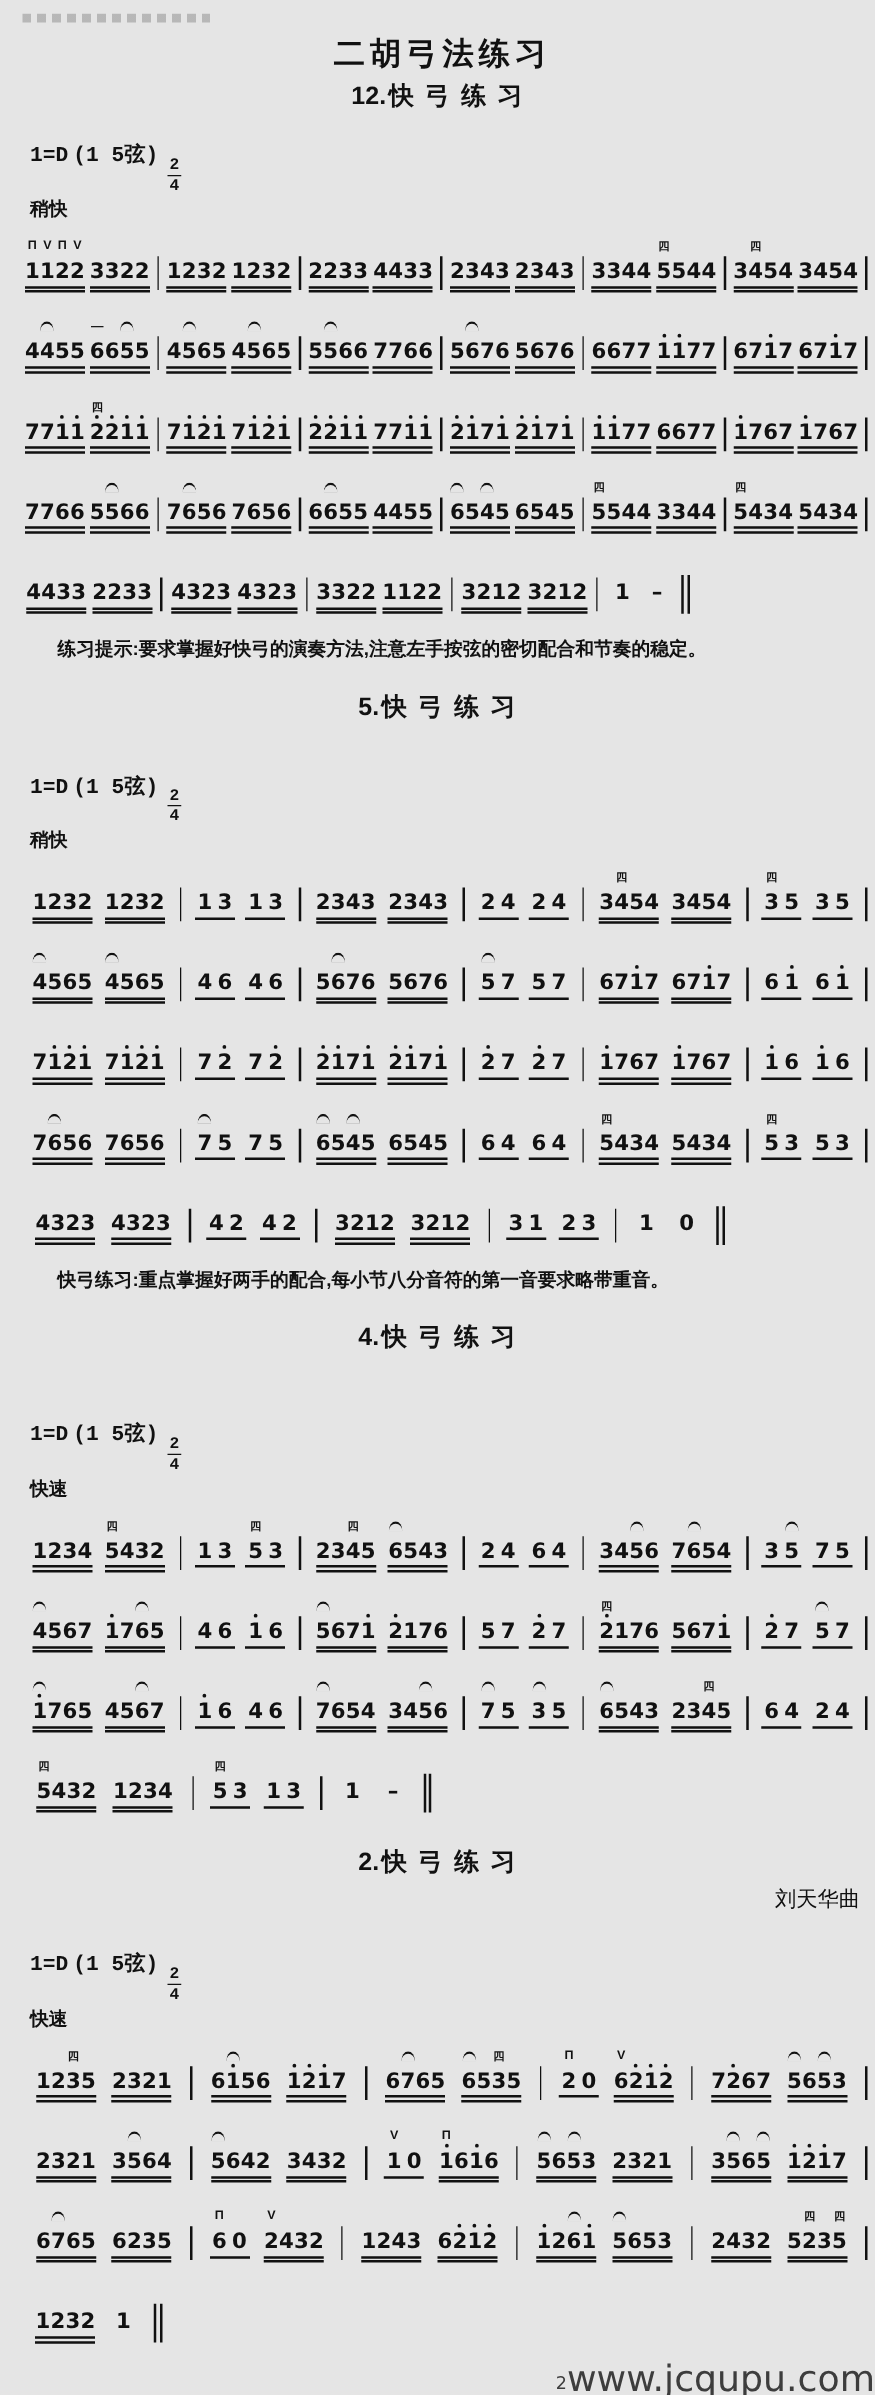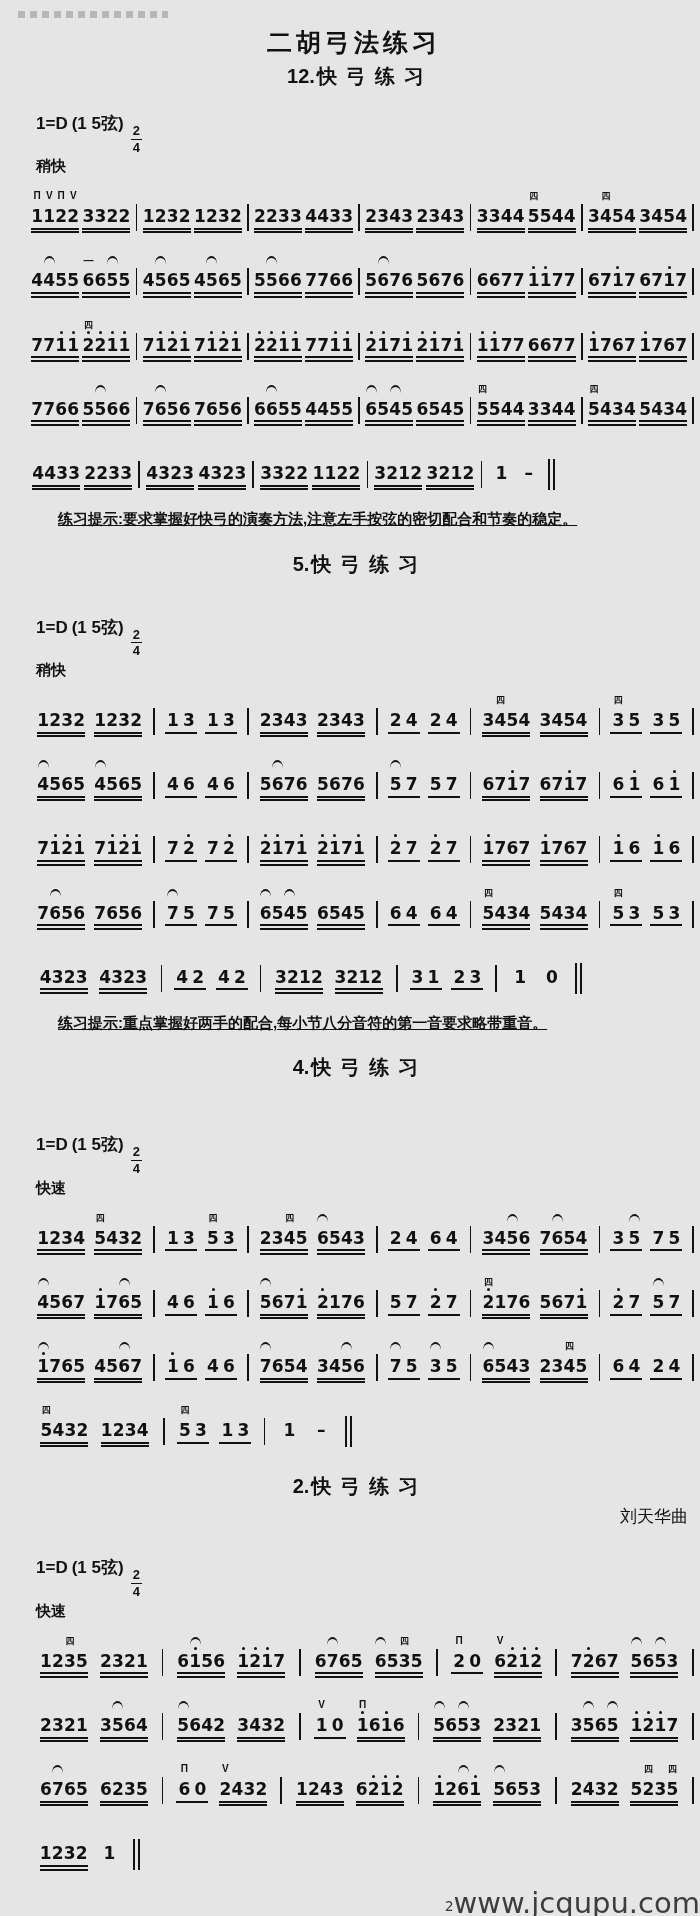--- a/index.html
+++ b/index.html
@@ -2,28 +2,28 @@
 <html><head>
 <meta charset="utf-8">
 <style>
   html,body{margin:0;padding:0;background:#fff;}
   body{width:700px;height:1916px;overflow:hidden;font-family:"Liberation Sans",sans-serif;color:#111;}
   .page{position:relative;width:700px;height:1916px;background:#e5e5e5;padding:4px;}
   .inner{padding:4px 8px 0 8px;}
   .artifact{width:150px;height:7px;margin:3px 0 0 6px;
     background:repeating-linear-gradient(90deg,#8a8a8a 0 7px,transparent 7px 12px);opacity:.5;}
   .main-title{text-align:center;font-size:25px;font-weight:bold;letter-spacing:4px;margin:8px 0 4px 0;}
-  .ex{position:relative;margin:0 0 22px 12px;}
+  .ex{position:relative;margin:0 0 22px 0;}
   .ex-head{text-align:center;font-size:20px;font-weight:bold;margin:4px 0 22px 0;}
   .ex-head .ex-num{margin-right:2px;}
   .ex-head .ex-title{letter-spacing:9px;}
   #ex13 .ex-head{margin-top:20px;margin-bottom:38px;}
   #ex14 .ex-head{margin-top:22px;margin-bottom:52px;}
   #ex15 .ex-head{margin-top:26px;margin-bottom:56px;}
-  .sig-row{margin:0 0 2px 12px;font-size:17px;font-weight:bold;}
+  .sig-row{margin:0 0 2px 12px;font-size:17px;font-weight:bold;font-family:Liberation Mono, monospace;}
   .strings{margin-left:4px;}
   .frac{display:inline-flex;flex-direction:column;align-items:center;vertical-align:-6px;margin-left:7px;
     font-size:13px;line-height:1.05;font-weight:bold;}
   .frac .num{border-bottom:1.6px solid #111;padding:0 2px 1px 2px;}
   .frac .den{padding-top:1px;}
   .tempo{margin:3px 0 12px 12px;font-size:15px;font-weight:bold;}
   .composer{position:absolute;right:8px;top:32px;font-size:17px;font-weight:normal;}
   .score{margin:0 2px;}
   .line{display:flex;align-items:flex-start;margin-bottom:19px;}
   .measure{display:flex;justify-content:space-evenly;align-items:flex-start;flex-basis:0;padding:0 2px;}
@@ -39,21 +39,21 @@
   .mk .arcshape{display:block;width:11px;height:6px;border-top:2px solid #111;
     border-radius:50% / 100% 100% 0 0;margin-bottom:1px;}
   .dotrow{height:5px;display:flex;align-items:center;justify-content:center;}
   .oct{width:3px;height:3px;border-radius:50%;background:#111;}
   .digit{font-size:17px;font-weight:bold;line-height:20px;font-family:"DejaVu Sans",sans-serif;}
   .beam{height:2px;background:#111;margin-top:1.6px;}
   .barline{width:1.6px;background:#111;height:27px;margin-top:16px;flex:none;}
   .dblbar{display:flex;gap:2.5px;margin-top:14px;flex:none;}
   .dblbar i{display:block;width:2px;height:31px;background:#111;}
   .pad{flex-basis:0;}
-  .tip{font-size:15px;font-weight:bold;margin:6px 0 0 34px;line-height:1.3;text-decoration:underline;}
+  .tip{font-size:15px;font-weight:bold;margin:6px 0 0 34px;line-height:1.3;}
   .watermark{position:absolute;right:8px;bottom:4px;color:#3d3d3d;font-family:"DejaVu Sans",sans-serif;}
   .watermark .pagenum{font-size:14px;vertical-align:2px;}
   .watermark .wm-text{font-size:29px;letter-spacing:0;}
 </style>
 </head>
 <body>
 
 <div class="page">
   <div class="inner">
     <div class="artifact"></div>
@@ -3092,21 +3092,21 @@
                   </div>
                 </div>
               </div>
               <div class="dblbar">
                 <i></i>
                 <i></i>
               </div>
               <div class="pad" style="flex-grow: 12;"></div>
             </div>
           </div>
-          <p class="tip">练习提示:重点掌握好两手的配合,每小节八分音符的第一音要求略带重音。</p>
+          <p class="tip">快弓练习:重点掌握好两手的配合,每小节八分音符的第一音要求略带重音。</p>
         </section>
         <section class="ex" id="ex14">
           <div class="ex-head"><span class="ex-num">4.</span><span class="ex-title">快弓练习</span></div>
           <div class="sig-row"><span class="key">1=D</span><span class="strings">(1 5弦)</span><span class="frac">
               <span class="num">2</span>
               <span class="den">4</span>
             </span></div>
           <div class="tempo">快速</div>
           <div class="score">
             <div class="line">

